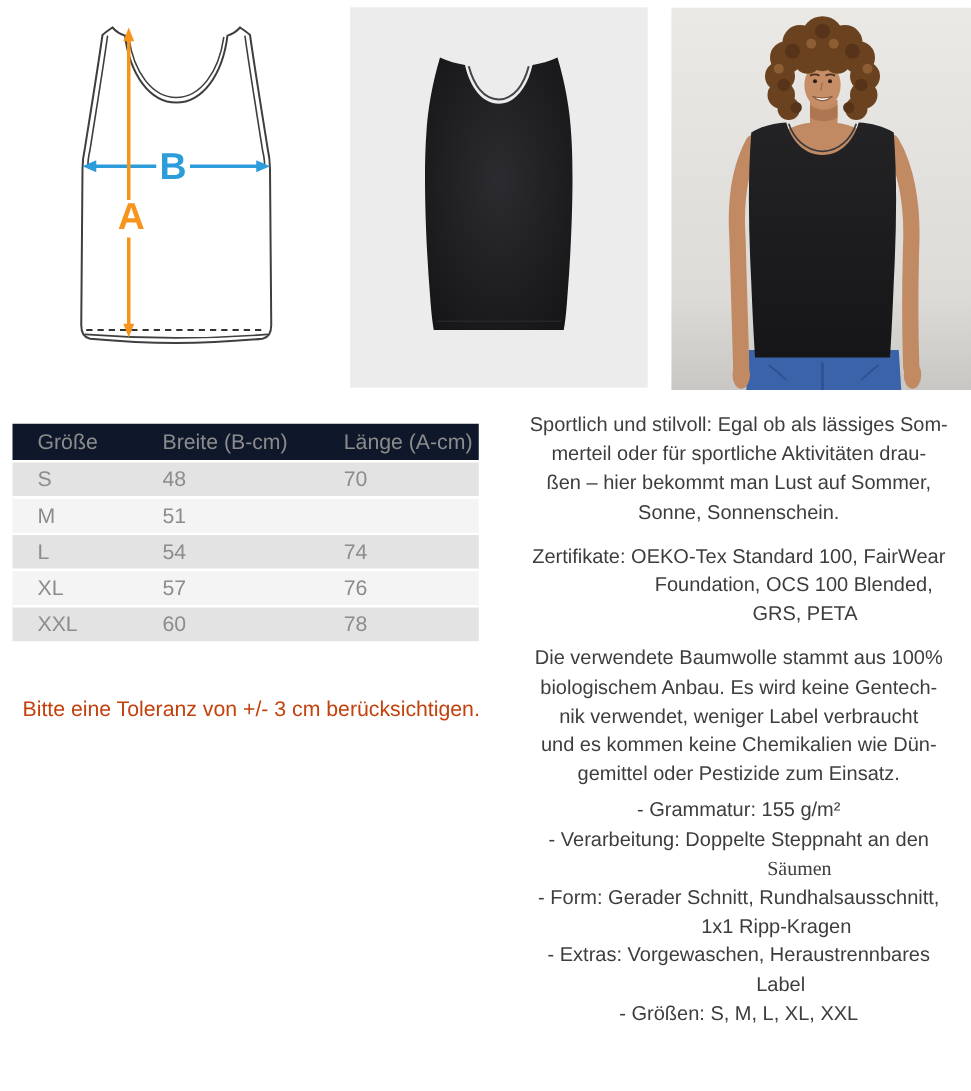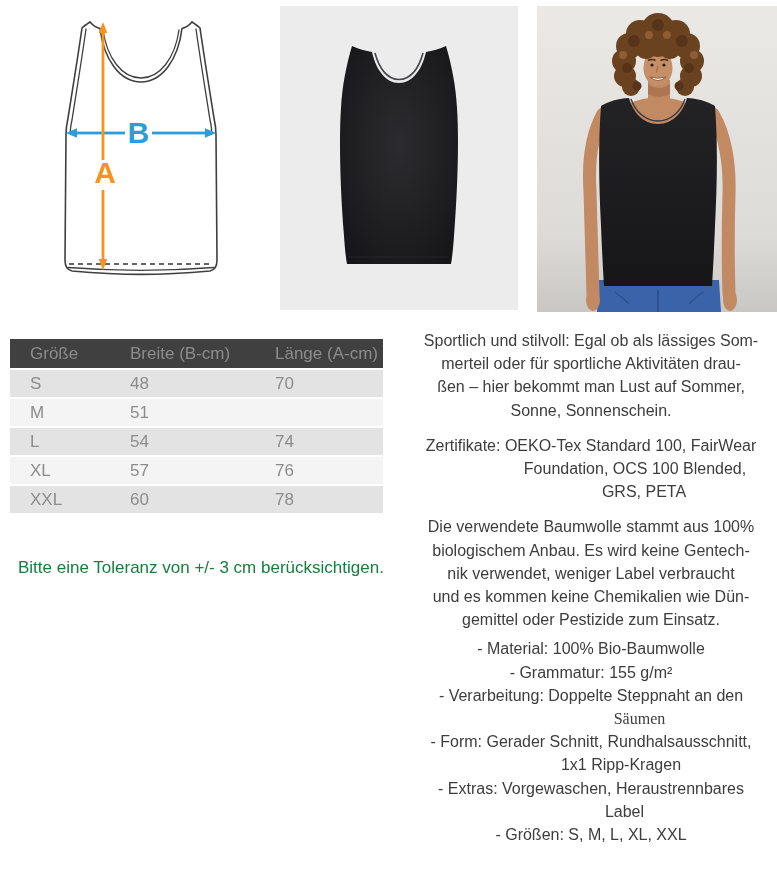--- a/index.html
+++ b/index.html
@@ -18,30 +18,30 @@
   .diagram svg,.photo-product svg,.photo-model svg{display:block;width:100%;height:100%;}
 
   .dim-label{font-family:"Liberation Sans","DejaVu Sans",sans-serif;font-weight:bold;font-size:30px;}
 
   
   .size-table{
     position:absolute;left:10px;top:339px;width:373px;
     font-size:17px;color:#8c8c8c;
   }
   .trow{display:grid;grid-template-columns:120px 145px 108px;height:27px;line-height:27px;border-top:2px solid #ffffff;}
-  .trow.header{height:29px;line-height:29px;border-top:none;background:#404040;}
+  .trow.header{height:29px;line-height:29px;border-top:none;background:#0f172a;}
   .trow.dark{background:#e3e3e3;}
   .trow.light{background:#f4f4f4;}
   .tcell{padding-left:0;white-space:nowrap;overflow:hidden;}
   .tcell:first-child{padding-left:20px;}
 
   
   .tolerance{
     position:absolute;left:18px;top:557px;margin:0;
-    font-size:17px;line-height:22px;color:#15803d;white-space:nowrap;
+    font-size:17px;line-height:22px;color:#c2410c;white-space:nowrap;
   }
 
   
   .description{
     position:absolute;left:405px;top:329px;width:372px;
     font-size:16px;line-height:23.2px;color:#3d3d3d;
   }
   .description .para{margin:0 0 12px 0;}
   .description .para.gap-large{margin-bottom:6px;}
   .description .para.gap-none{margin-bottom:0;}
@@ -226,21 +226,20 @@
         <div class="line" style="padding-left: 106px;">GRS, PETA</div>
       </div>
       <div class="para gap-large">
         <div class="line">Die verwendete Baumwolle stammt aus 100%</div>
         <div class="line">biologischem Anbau. Es wird keine Gentech-</div>
         <div class="line">nik verwendet, weniger Label verbraucht</div>
         <div class="line">und es kommen keine Chemikalien wie Dün-</div>
         <div class="line">gemittel oder Pestizide zum Einsatz.</div>
       </div>
       <div class="para gap-none">
-        <div class="line">- Material: 100% Bio-Baumwolle</div>
         <div class="line">- Grammatur: 155 g/m²</div>
         <div class="line">- Verarbeitung: Doppelte Steppnaht an den</div>
         <div class="line" style="padding-left: 97px; font-family: Liberation Serif, serif;">Säumen</div>
         <div class="line">- Form: Gerader Schnitt, Rundhalsausschnitt,</div>
         <div class="line" style="padding-left: 60px;">1x1 Ripp-Kragen</div>
         <div class="line">- Extras: Vorgewaschen, Heraustrennbares</div>
         <div class="line" style="padding-left: 67px;">Label</div>
         <div class="line">- Größen: S, M, L, XL, XXL</div>
       </div>
     </section>

